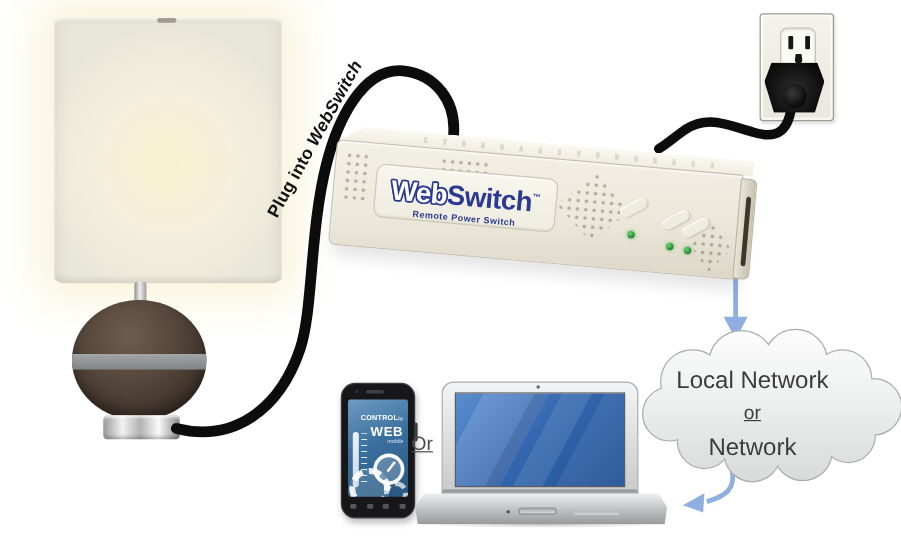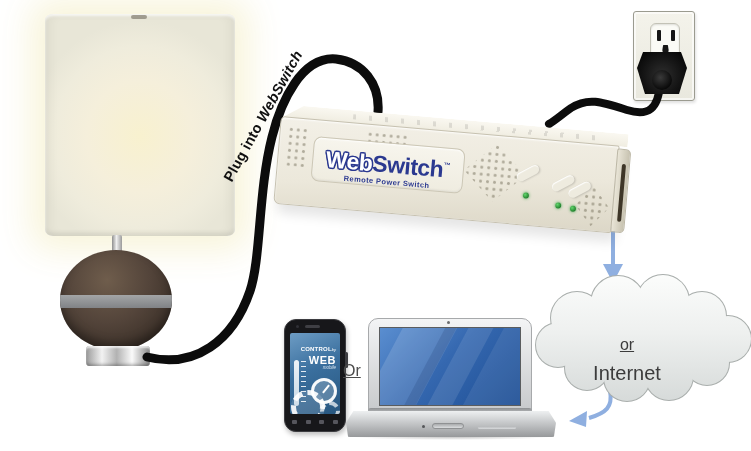--- a/index.html
+++ b/index.html
@@ -247,22 +247,23 @@
         <circle cx="702" cy="316" r="24"></circle>
       <circle cx="728" cy="339" r="23"></circle>
         <circle cx="707" cy="363" r="22"></circle>
       <circle cx="669" cy="376" r="24"></circle>
         <circle cx="627" cy="378" r="23"></circle>
       <circle cx="587" cy="368" r="22"></circle>
         <circle cx="558" cy="345" r="22"></circle>
       <ellipse cx="642" cy="340" rx="78" ry="40"></ellipse>
     </g>
   </svg>
+  <div class="abs cloud-text cloud-line1">Local Network</div>
   <div class="abs cloud-text cloud-line2"><span>or</span></div>
-  <div class="abs cloud-text cloud-line3">Internet</div>
+  <div class="abs cloud-text cloud-line3">Network</div>
 
   <div class="abs phone-body"></div>
   <div class="abs phone-cam"></div>
   <div class="abs phone-speaker"></div>
   <div class="abs phone-btn" style="left:345px; top:352px; width:3px; height:16px;"></div>
   <div class="abs phone-screen">
     <div class="app-logo">
       <span class="app-control">CONTROL</span><span class="app-by">by</span>
       <div class="app-web">WEB</div>
       <div class="app-mobile">mobile</div>

